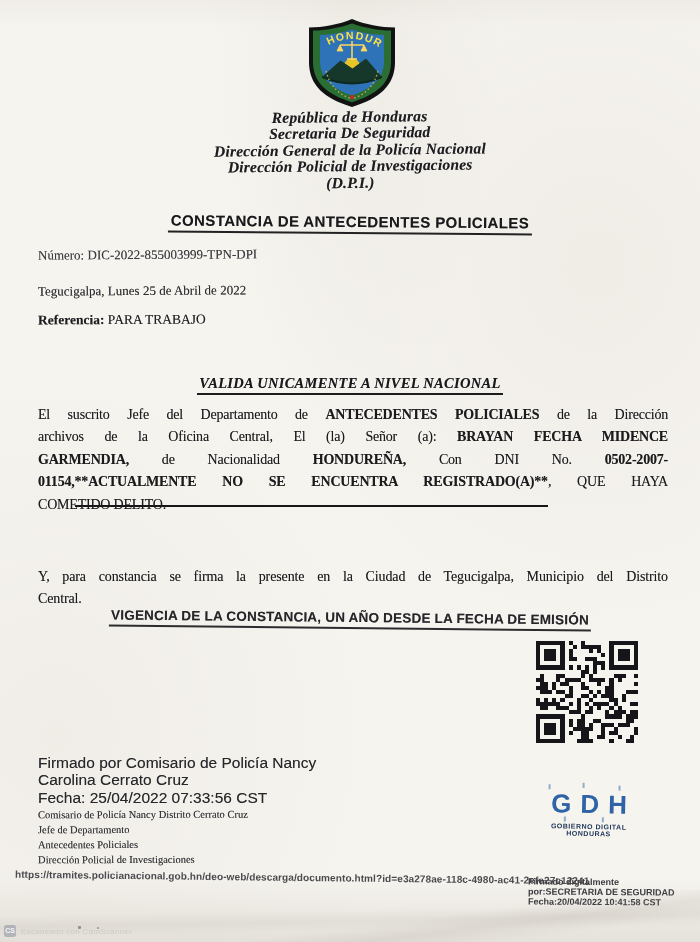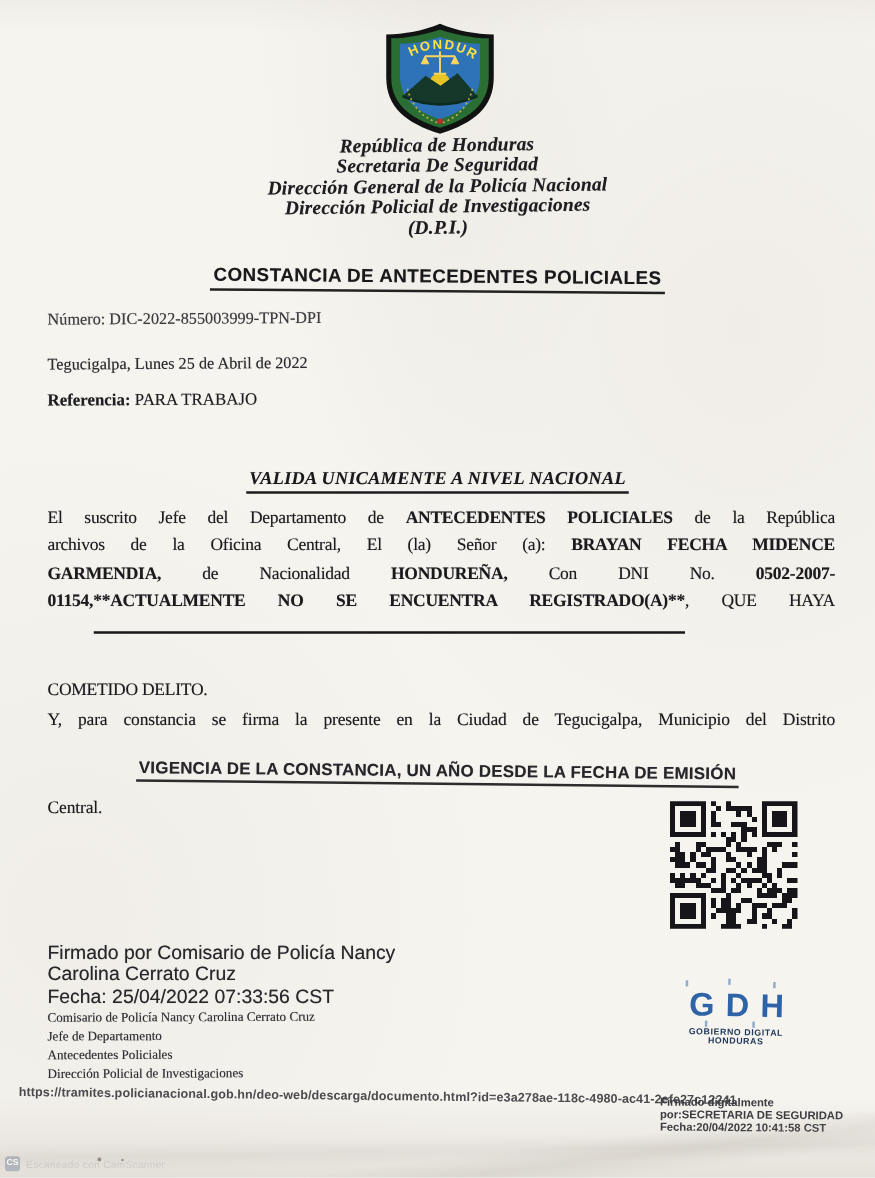--- a/index.html
+++ b/index.html
@@ -35,21 +35,21 @@
 
   .validawrap{left:0;top:374px;width:700px;text-align:center;}
   .validawrap span{display:inline-block;font:bold italic 14.5px "Liberation Serif",serif;color:#19191d;
        letter-spacing:.3px;border-bottom:2px solid #1d1d20;padding:0 2px 1px;}
 
   .bodypar{left:38px;top:404px;width:630px;font:14px/22.4px "Liberation Serif",serif;
        color:#1b1b1e;letter-spacing:-.2px;}
   .closingpar{left:38px;top:566px;width:630px;font:14px/22.4px "Liberation Serif",serif;
        color:#1b1b1e;letter-spacing:-.12px;}
   .jline{text-align:justify;text-align-last:justify;}
-  .jline.jlast{text-align-last:left;margin-top:48px;}
+  .jline.jlast{text-align-last:left;}
   .b{font-weight:bold;}
   .u{border-bottom:2px solid #17171a;padding-bottom:16px;}
 
   .vigwrap{left:0;top:608px;width:700px;text-align:center;transform:rotate(.6deg);}
   .vigwrap span{display:inline-block;font:700 13.5px "Liberation Sans",sans-serif;color:#26262a;
        letter-spacing:.2px;border-bottom:2px solid #2c2c2f;padding:0 2px 2px;}
 
   .qr{left:536px;top:641px;width:102px;height:102px;}
   .qr svg{width:100%;height:100%;shape-rendering:crispEdges;}
 
@@ -126,21 +126,21 @@
   <span class="b">Referencia:</span>
   <span> </span>
   <span>PARA TRABAJO</span>
 </div>
 
 <div class="abs validawrap">
   <span class="soft">VALIDA UNICAMENTE A NIVEL NACIONAL</span>
 </div>
 
 <div class="abs bodypar soft">
-    <div class="jline"><span>El suscrito Jefe del Departamento de </span><span class="b">ANTECEDENTES POLICIALES</span><span> de la República</span></div>
+    <div class="jline"><span>El suscrito Jefe del Departamento de </span><span class="b">ANTECEDENTES POLICIALES</span><span> de la Dirección</span></div>
     <div class="jline"><span>archivos de la Oficina Central, El (la) Señor (a): </span><span class="b">BRAYAN FECHA MIDENCE</span></div>
     <div class="jline"><span class="b">GARMENDIA,</span><span> de Nacionalidad </span><span class="b">HONDUREÑA,</span><span> Con DNI No. </span><span class="b">0502-2007-</span></div>
     <div class="jline"><span class="b">01154,</span><span class="b u">**ACTUALMENTE NO SE ENCUENTRA REGISTRADO(A)**</span><span>, QUE HAYA</span></div>
     <div class="jline jlast"><span>COMETIDO DELITO.</span></div>
   </div>
 
 <div class="abs closingpar soft">
     <div class="jline"><span>Y, para constancia se firma la presente en la Ciudad de Tegucigalpa, Municipio del Distrito</span></div>
     <div class="jline jlast"><span>Central.</span></div>
   </div>
@@ -353,21 +353,21 @@
     </svg>
 </div>
 
 <div class="abs firmado soft">
   <div>Firmado por Comisario de Policía Nancy</div>
   <div>Carolina Cerrato Cruz</div>
   <div>Fecha: 25/04/2022 07:33:56 CST</div>
 </div>
 
 <div class="abs signer soft">
-  <div>Comisario de Policía Nancy Carolina Cerrato Cruz</div>
+  <div>Comisario de Policía Nancy Distrito Cerrato Cruz</div>
   <div>Jefe de Departamento</div>
   <div>Antecedentes Policiales</div>
   <div>Dirección Policial de Investigaciones</div>
 </div>
 
 <div class="abs gdh">
   <span class="gdh-tick" style="left:18px;top:-4px;"></span>
   <span class="gdh-tick" style="left:52px;top:-6px;"></span>
   <span class="gdh-tick" style="left:88px;top:-4px;"></span>
   <span class="gdh-tick" style="left:34px;top:28px;"></span>

